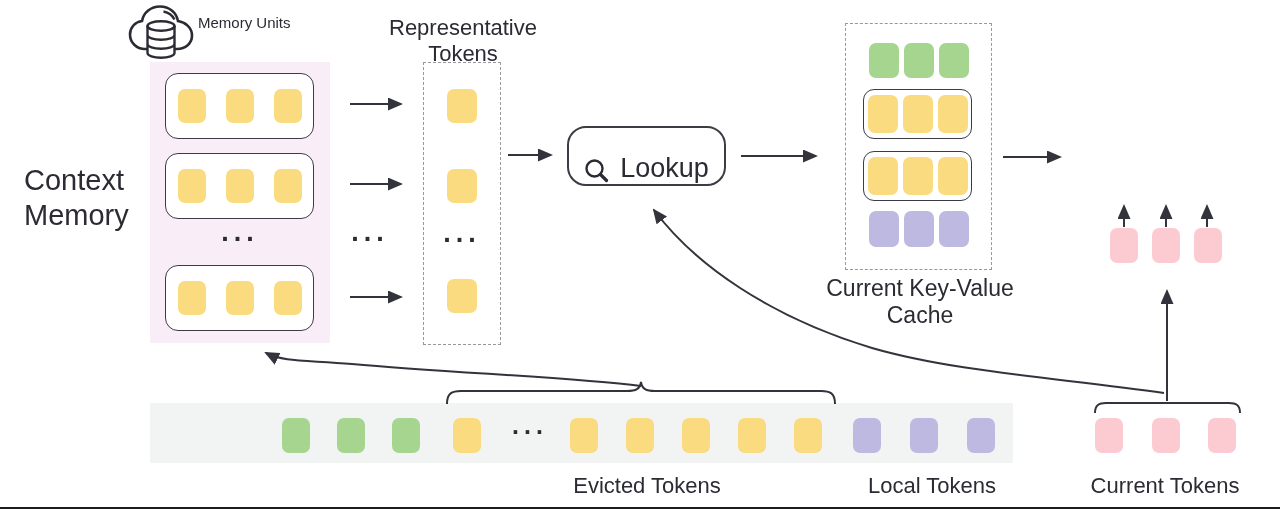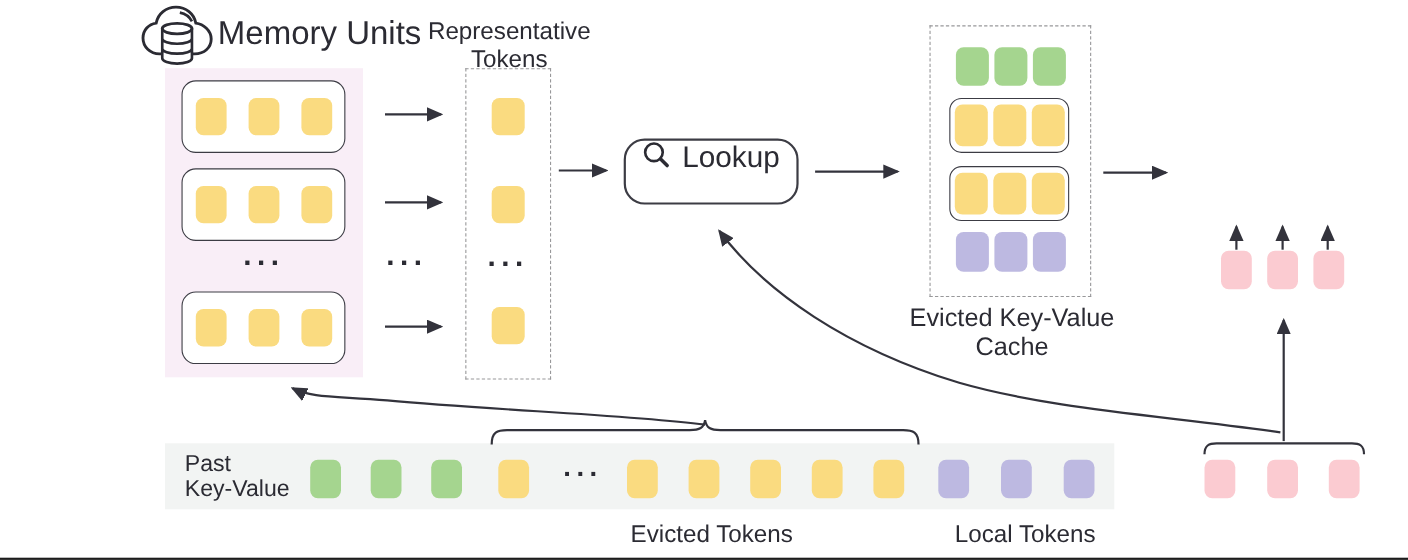--- a/index.html
+++ b/index.html
@@ -25,21 +25,21 @@
   .rep-box{left:423px; top:62px; width:76px; height:281px; background:#fff;
     border:1.6px dashed var(--dash);}
   .rep-tok{position:absolute; left:0; width:100%; display:flex; justify-content:center;}
   .rep-tok .tok{width:30px;height:34px;}
 
   .dots{font-weight:700; letter-spacing:5px; color:var(--text); text-align:center;
     font-size:27px; line-height:26px;}
 
   
   .lookup{left:567px; top:126px; width:159px; height:60px; background:#fff;
-    border:2px solid var(--border); border-radius:19px; display:flex; align-items:flex-start;
+    border:2px solid var(--border); border-radius:19px; display:flex; align-items:flex-end;
     justify-content:center; gap:10px; box-sizing:border-box;}
   .lookup-text{font-size:27px; color:var(--text);}
 
   
   .cache-box{left:845px; top:23px; width:145px; height:245px; background:#fff;
     border:1.6px dashed var(--dash);}
   .cache-row{position:absolute; left:0; width:100%; display:flex; justify-content:center; gap:5px;}
   .cache-row .tok{width:30px;height:35px;}
   .cache-row.local .tok{height:36px;}
   .cache-unit{position:absolute; left:17px; width:109px; height:50px; background:#fff;
@@ -67,29 +67,31 @@
   .ln{stroke:var(--line); fill:none; stroke-width:2px;}
   .ic{stroke:var(--text); fill:#fff; stroke-width:2.6px;}
   .ic-l{stroke:var(--text); fill:none; stroke-width:2.4px;}
   .bottom-rule{left:0; bottom:0; width:1280px; height:2px; background:#1c1c1c;}
 </style>
 </head>
 <body>
 
 <div class="canvas">
 
+  <div class="abs lbl big-lbl" style="left:24px; top:163px;">Context
+Memory</div>
 
   <svg class="abs" style="left:124px; top:2px;" width="74" height="66" viewBox="0 0 74 66">
     <path class="ic" d="M21,47 C12.5,47 6,40.5 6,32.5 C6,25.5 11,20 18,19 C19.5,10.5 27,4.5 36,4.5 C45,4.5 52.5,10.5 54,19 C61,20 68,25.5 68,33.5 C68,41.5 61.5,47 53,47 L21,47 Z"></path>
     <path class="ic-l" d="M39.5,9.5 C44.5,10.5 48.5,13.5 50.5,17.5"></path>
     <rect x="24" y="21" width="26" height="31" fill="#fff" stroke="none"></rect>
     <ellipse class="ic" cx="37" cy="24" rx="13.5" ry="4.8"></ellipse>
     <path class="ic-l" d="M23.5,24 V51 M50.5,24 V51 M23.5,51 A13.5,4.8 0 0 0 50.5,51 M23.5,33 A13.5,4.8 0 0 0 50.5,33 M23.5,42 A13.5,4.8 0 0 0 50.5,42"></path>
   </svg>
-  <div class="abs lbl" style="left:198px; top:14px; font-size:30px;">Memory Units</div>
+  <div class="abs lbl" style="left:198px; top:14px; font-size:15px;">Memory Units</div>
 
   <div class="abs lbl cap" style="left:383px; top:15px; width:160px;">Representative
 Tokens</div>
 
   <div class="abs memory-panel">
     <div class="memory-unit" style="top:11px;">
         <span class="tok" style="background: var(--yellow);"></span>
         <span class="tok" style="background: var(--yellow);"></span>
         <span class="tok" style="background: var(--yellow);"></span>
       </div>
@@ -144,32 +146,30 @@
         <span class="tok" style="background: var(--yellow);"></span>
         <span class="tok" style="background: var(--yellow);"></span>
         <span class="tok" style="background: var(--yellow);"></span>
       </div>
     <div class="cache-row local" style="top:187px;">
         <span class="tok" style="background: var(--purple);"></span>
         <span class="tok" style="background: var(--purple);"></span>
         <span class="tok" style="background: var(--purple);"></span>
       </div>
   </div>
-  <div class="abs lbl cap" style="left:825px; top:275px; width:190px; font-size:23px; line-height:27px;">Evicted Key-Value
+  <div class="abs lbl cap" style="left:825px; top:275px; width:190px; font-size:23px; line-height:27px;">Current Key-Value
 Cache</div>
 
   <div class="abs llm-toks">
       <span class="tok" style="background: var(--pink);"></span>
       <span class="tok" style="background: var(--pink);"></span>
       <span class="tok" style="background: var(--pink);"></span>
     </div>
 
   <div class="abs strip">
-    <div class="abs lbl strip-lbl">Past
-Key-Value</div>
     <div class="strip-toks" style="left:132px; gap:27px;">
         <span class="tok" style="background: var(--green);"></span>
         <span class="tok" style="background: var(--green);"></span>
         <span class="tok" style="background: var(--green);"></span>
       </div>
     <div class="strip-toks" style="left:303px;">
         <span class="tok" style="background: var(--yellow);"></span>
       </div>
     <div class="abs dots" style="left:352px; top:9px; width:56px; font-size:25px;">...</div>
     <div class="strip-toks" style="left:420px; gap:28px;">
@@ -187,20 +187,21 @@
   </div>
 
   <div class="abs cur-toks">
       <span class="tok" style="background: var(--pink);"></span>
       <span class="tok" style="background: var(--pink);"></span>
       <span class="tok" style="background: var(--pink);"></span>
     </div>
 
   <div class="abs foot" style="left:852px; width:160px;">Local Tokens</div>
   <div class="abs foot" style="left:567px; width:160px;">Evicted Tokens</div>
+  <div class="abs foot" style="left:1085px; width:160px;">Current Tokens</div>
 
   <svg class="overlay" width="1280" height="509" viewBox="0 0 1280 509">
     <defs>
       <marker id="ah" markerUnits="userSpaceOnUse" markerWidth="15" markerHeight="13" refX="13" refY="6.5" orient="auto">
         <path d="M0,0 L15,6.5 L0,13 Z" fill="#33333C"></path>
       </marker>
     </defs>
     <path class="ln" d="M350,104 H401" marker-end="url(#ah)"></path>
     <path class="ln" d="M350,184 H401" marker-end="url(#ah)"></path>
     <path class="ln" d="M350,297 H401" marker-end="url(#ah)"></path>

